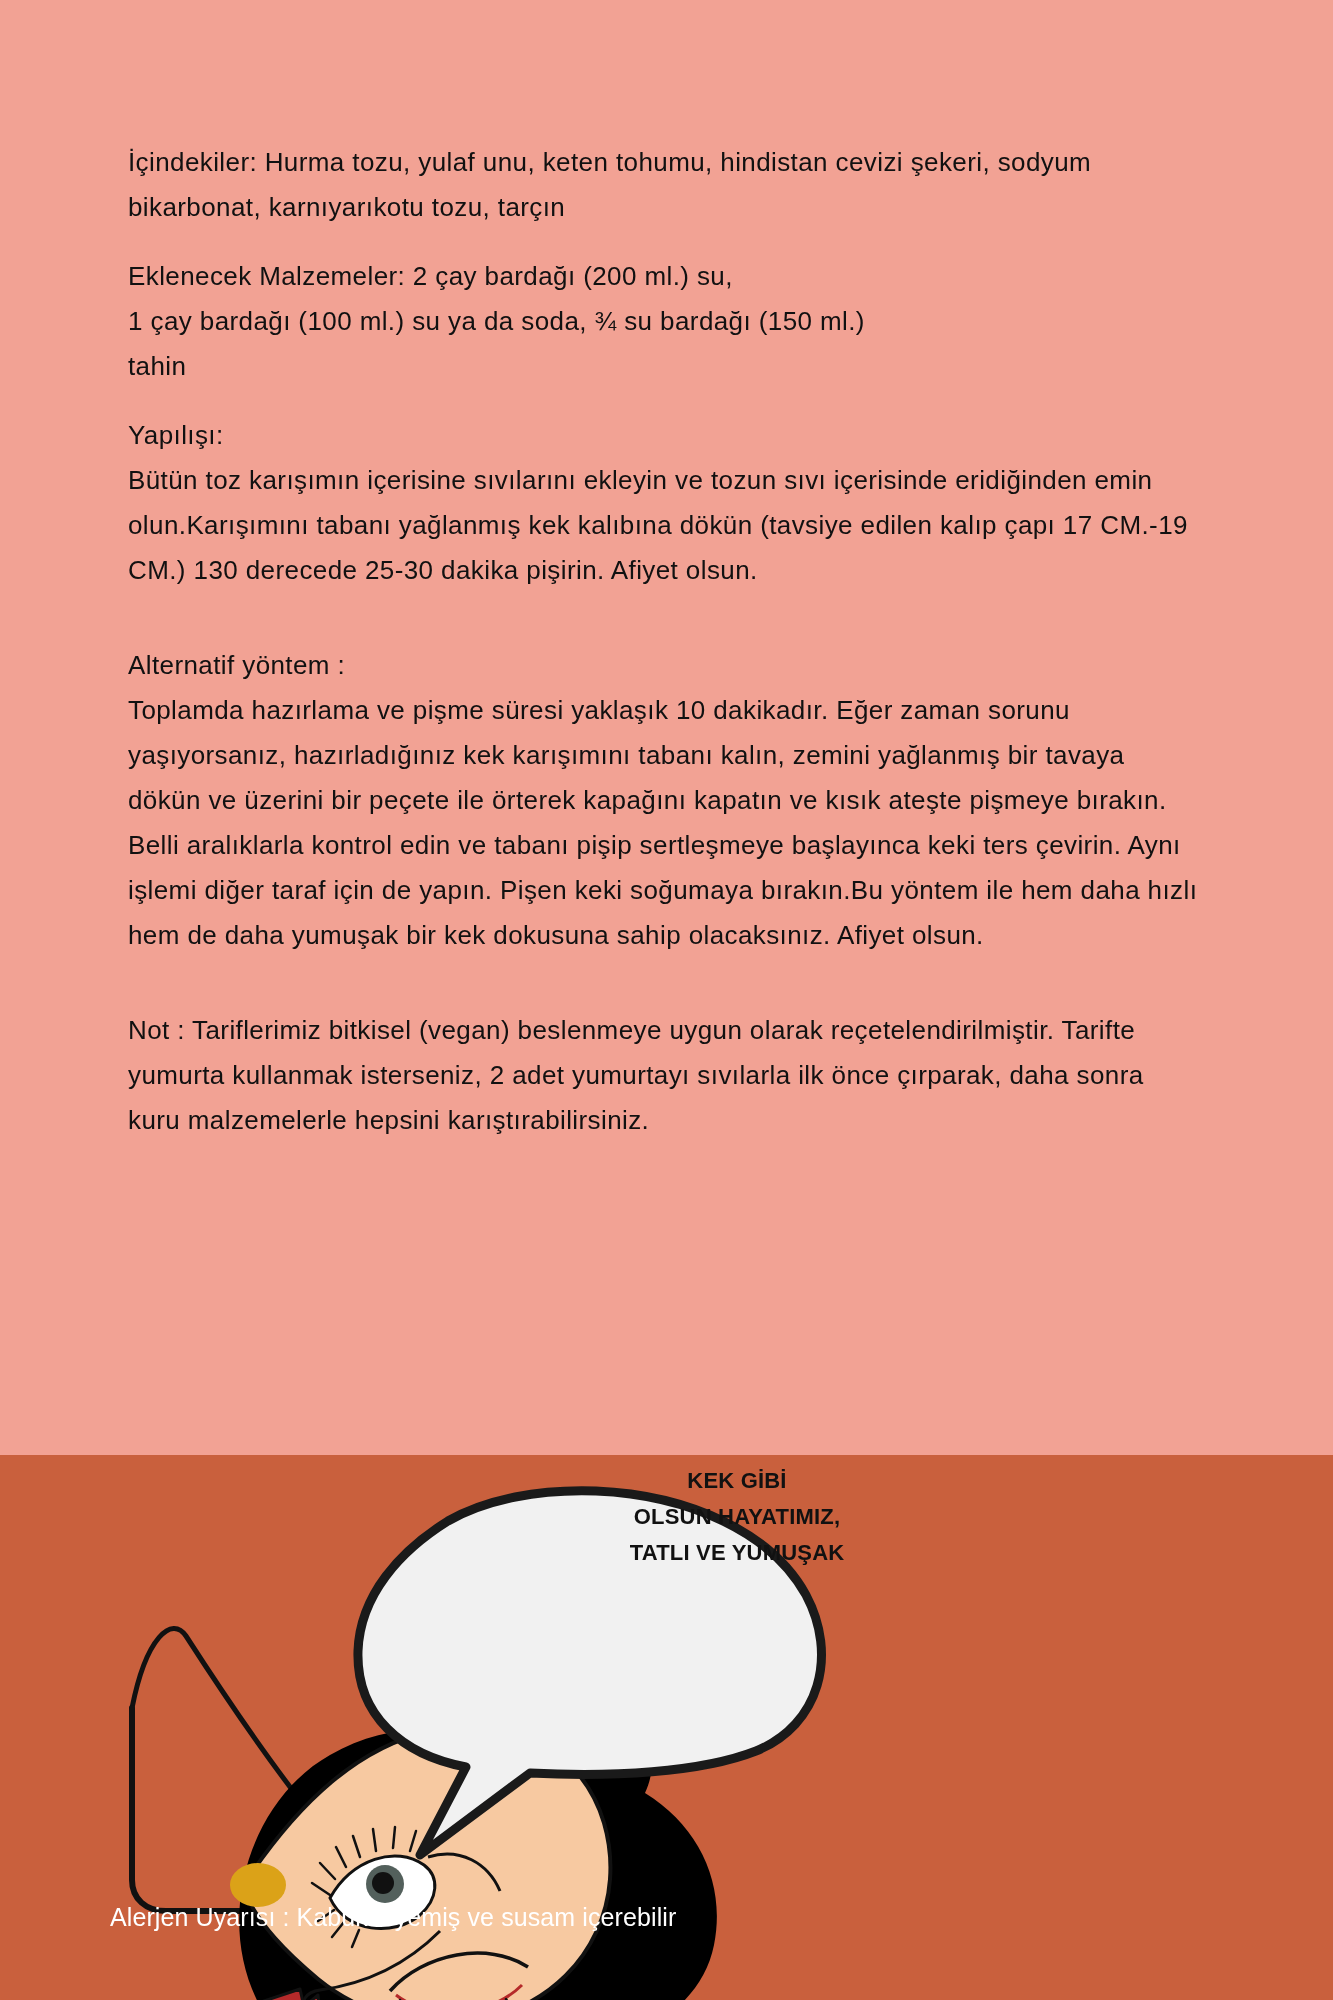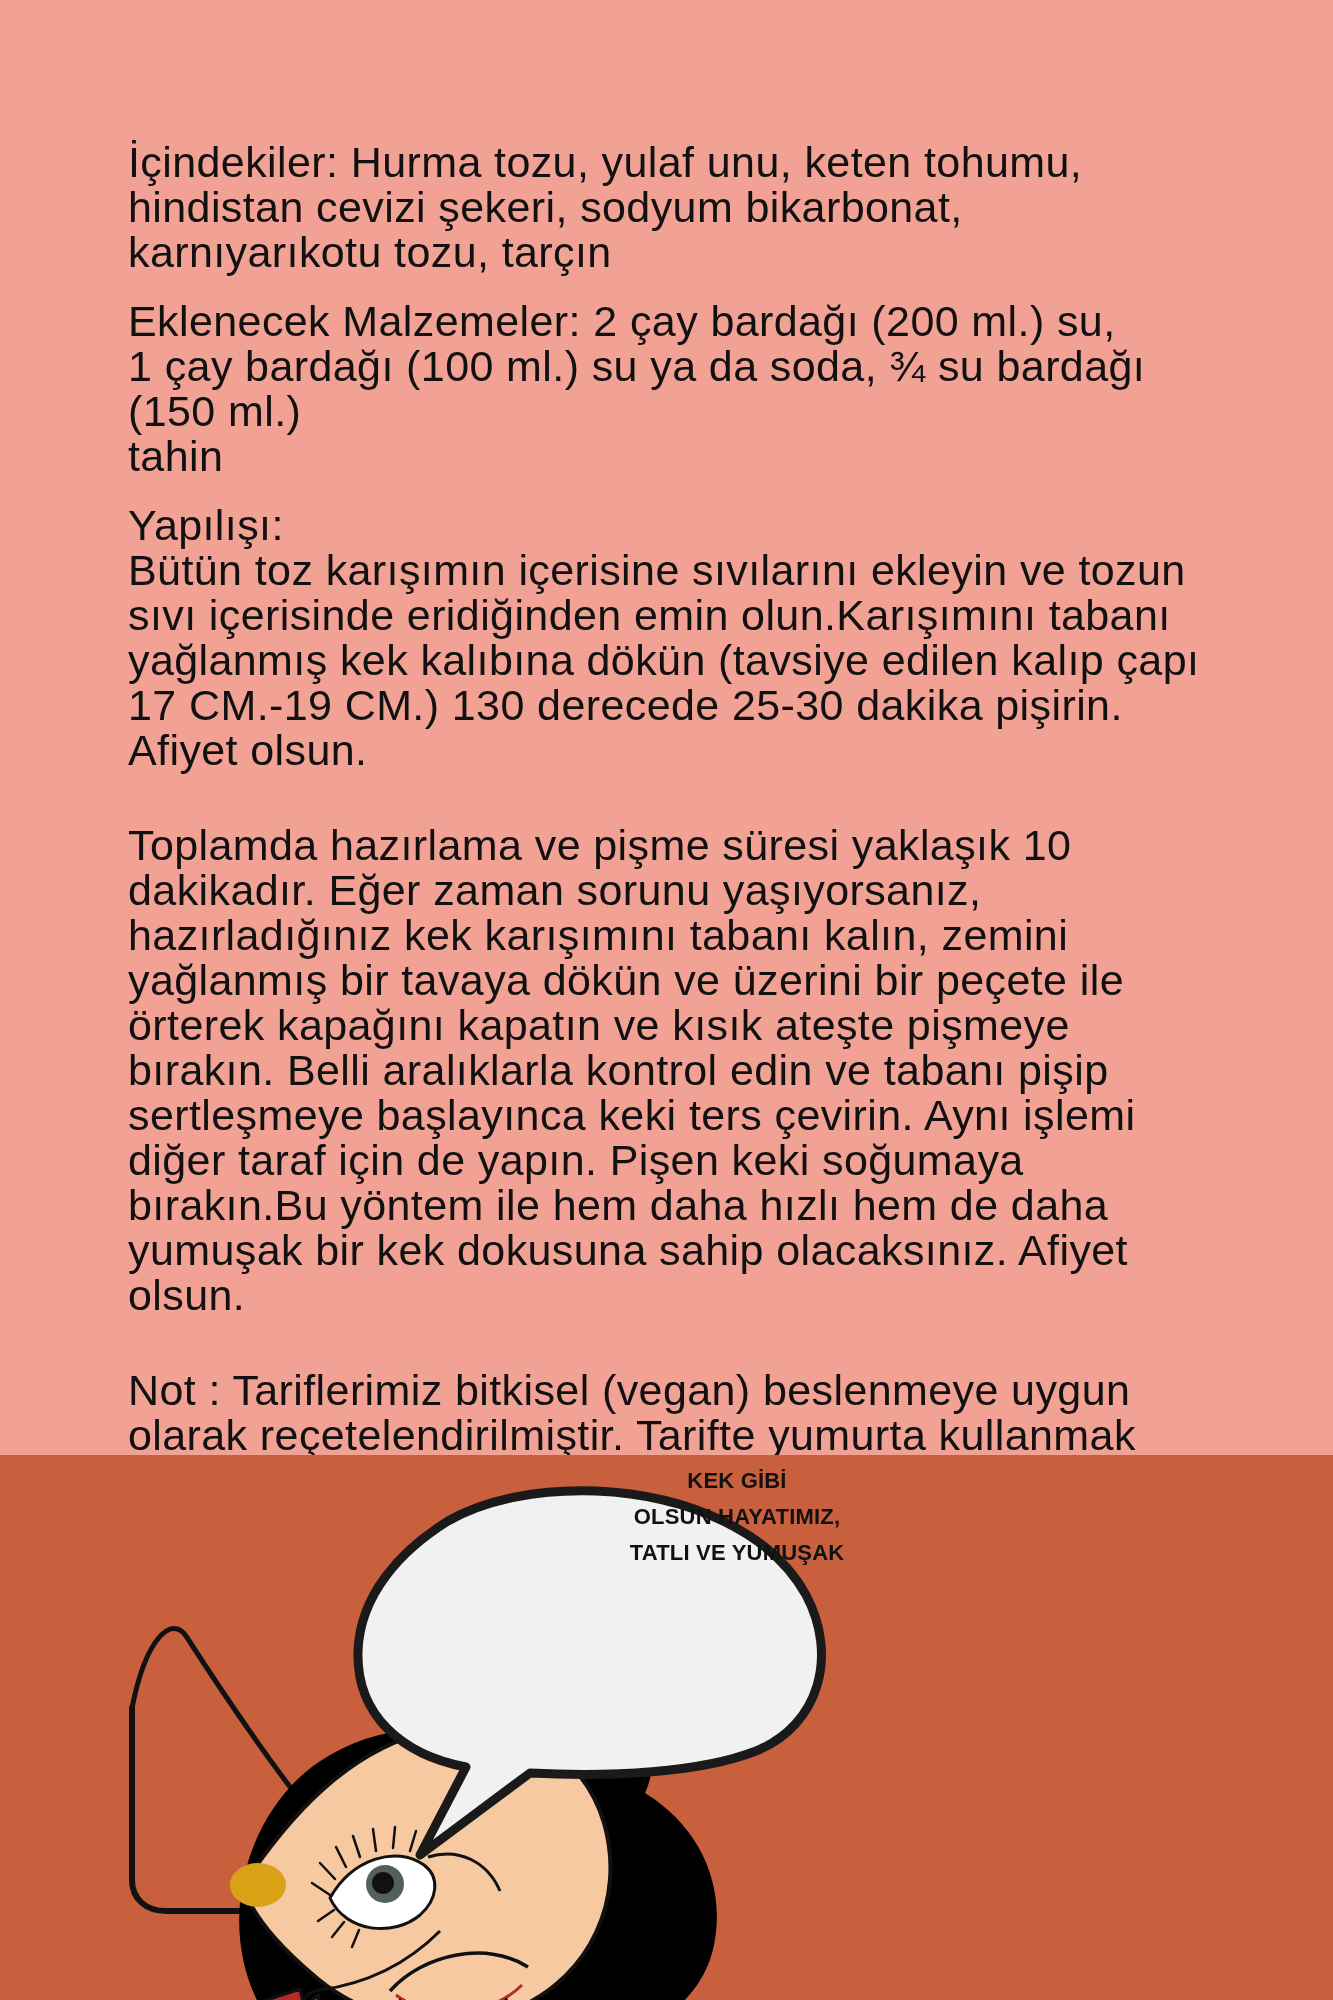--- a/index.html
+++ b/index.html
@@ -18,21 +18,21 @@
 
   
   .recipe {
     position: absolute;
     left: 128px;
     top: 140px;
     width: 1075px;
     color: #111111;
   }
   .para {
-    font-size: 43px;
+    font-size: 26px;
     line-height: 45px;
     letter-spacing: 0.4px;
     font-weight: 400;
     white-space: pre-line;
     margin: 0 0 24px 0;
   }
   .para.tight { margin-bottom: 0; }
   .gap-lg { height: 26px; }
 
   
@@ -96,20 +96,21 @@
     <p class="para">Eklenecek Malzemeler: 2 çay bardağı (200 ml.) su,
 1 çay bardağı (100 ml.) su ya da soda, ¾ su bardağı (150 ml.)
 tahin</p>
 
     <p class="para tight">Yapılışı:</p>
 
     <p class="para">Bütün toz karışımın içerisine sıvılarını ekleyin ve tozun sıvı içerisinde eridiğinden emin olun.Karışımını tabanı yağlanmış kek kalıbına dökün (tavsiye edilen kalıp çapı 17 CM.-19 CM.) 130 derecede 25-30 dakika pişirin. Afiyet olsun.</p>
 
     <div class="gap-lg"></div>
 
+    <p class="para tight">Alternatif yöntem :</p>
 
     <p class="para">Toplamda hazırlama ve pişme süresi yaklaşık 10 dakikadır. Eğer zaman sorunu yaşıyorsanız, hazırladığınız kek karışımını tabanı kalın, zemini yağlanmış bir tavaya dökün ve üzerini bir peçete ile örterek kapağını kapatın ve kısık ateşte pişmeye bırakın. Belli aralıklarla kontrol edin ve tabanı pişip sertleşmeye başlayınca keki ters çevirin. Aynı işlemi diğer taraf için de yapın. Pişen keki soğumaya bırakın.Bu yöntem ile hem daha hızlı hem de daha yumuşak bir kek dokusuna sahip olacaksınız. Afiyet olsun.</p>
 
     <div class="gap-lg"></div>
 
     <p class="para">Not : Tariflerimiz bitkisel (vegan) beslenmeye uygun olarak reçetelendirilmiştir. Tarifte yumurta kullanmak isterseniz, 2 adet yumurtayı sıvılarla ilk önce çırparak, daha sonra kuru malzemelerle hepsini karıştırabilirsiniz.</p>
   </div>
 
   <div class="band">
     <svg class="band-art" viewBox="0 0 1333 545" preserveAspectRatio="none">
@@ -178,15 +179,16 @@
                  C 540 34 486 44 448 66 Z" fill="#f1f1f1" stroke="#1a1a1a" stroke-width="9" stroke-linejoin="round"></path>
       </g>
     </svg>
   </div>
 
   <div class="bubble-text">KEK GİBİ
 OLSUN HAYATIMIZ,
 TATLI VE YUMUŞAK</div>
 
   <div class="footer">
+    <div class="footer-line">Alerjen Uyarısı : Kabuklu yemiş ve susam içerebilir</div>
   </div>
 
 </div>
 
 </body></html>

